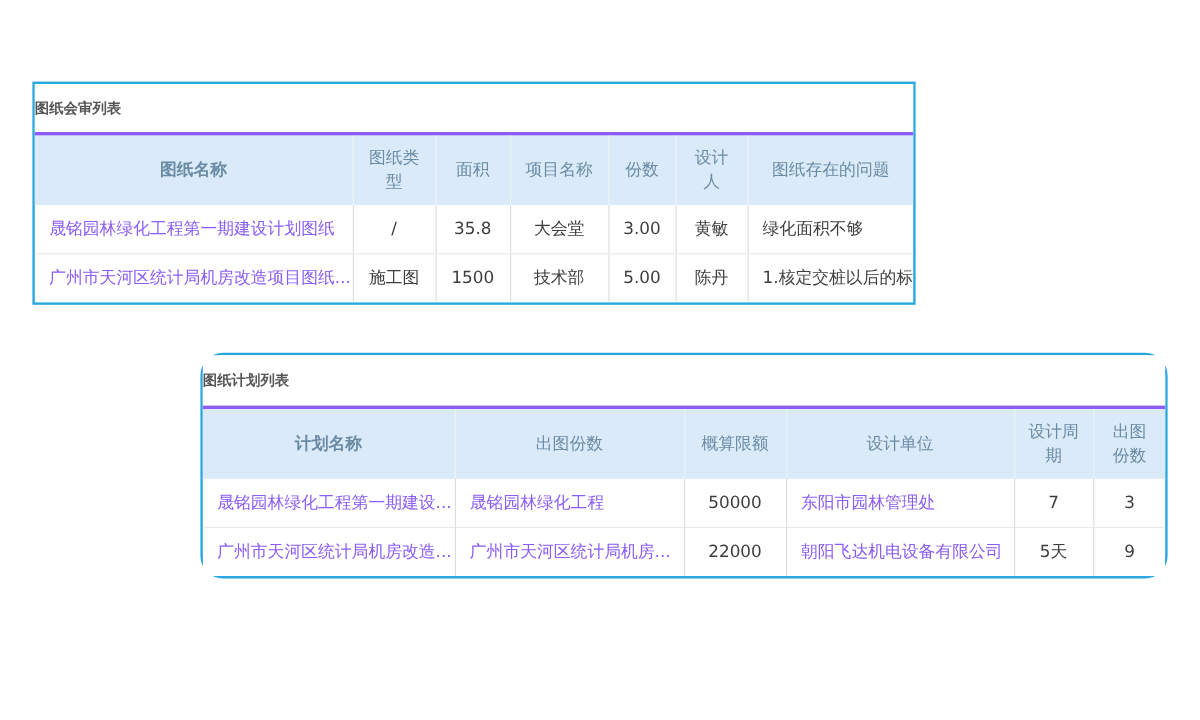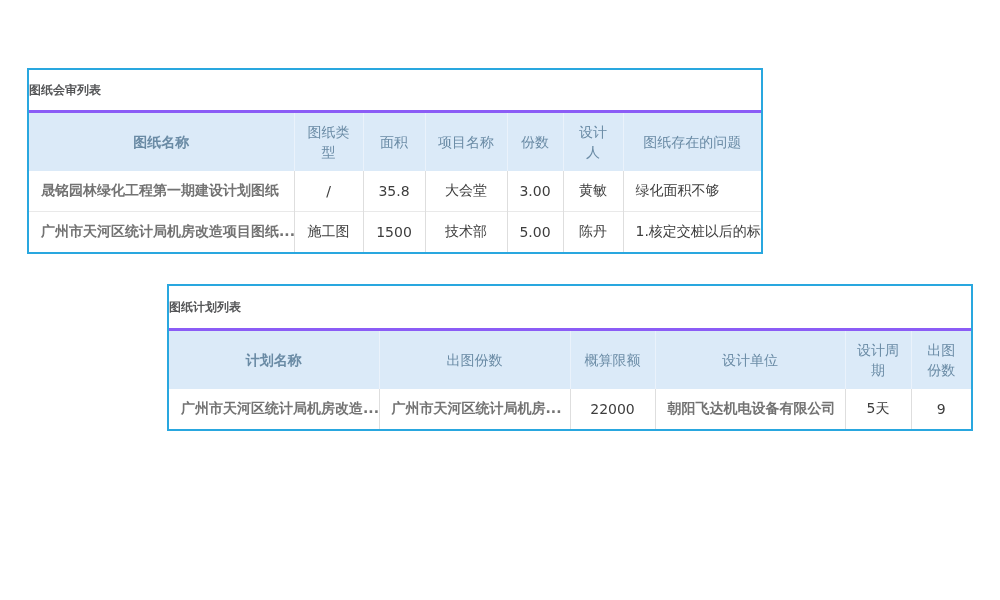--- a/index.html
+++ b/index.html
@@ -47,24 +47,24 @@
     background: #ffffff;
     vertical-align: middle;
     border-left: 1px solid #DEDEDE;
     white-space: nowrap;
     overflow: hidden;
   }
   table.grid td:first-child { border-left: none; }
   table.grid tbody tr + tr td { border-top: 1px solid #E9E9E9; margin-left: 36px; }
   td.cell-left { text-align: left; padding: 0 8px 0 12px; }
   td.cell-center { text-align: center; padding: 0 4px; }
-  .link { color: #737373; cursor: pointer; font-weight: bold; }
+  .link { color: #8b5cf6; cursor: pointer; }
 
   #review-panel { left: 27px; top: 68px; width: 732px; }
-  #plan-panel   { left: 167px; top: 284px; width: 802px; }
+  #plan-panel   { left: 167px; top: 294px; width: 802px; border-radius: 19px; }
   #plan-panel .panel-title { height: 42px; line-height: 42px; }
 </style>
 </head>
 <body>
 
 <div id="review-panel" class="panel">
   <div class="panel-title">图纸会审列表</div>
   <table class="grid">
     <colgroup>
       <col style="width:265px">
@@ -125,20 +125,28 @@
         <th>计划名称</th>
         <th>出图份数</th>
         <th>概算限额</th>
         <th>设计单位</th>
         <th>设计周期</th>
         <th>出图份数</th>
       </tr>
     </thead>
     <tbody>
       <tr>
+        <td class="cell-left"><span class="link">晟铭园林绿化工程第一期建设...</span></td>
+        <td class="cell-left"><span class="link">晟铭园林绿化工程</span></td>
+        <td class="cell-center">50000</td>
+        <td class="cell-left"><span class="link">东阳市园林管理处</span></td>
+        <td class="cell-center">7</td>
+        <td class="cell-center">3</td>
+      </tr>
+      <tr>
         <td class="cell-left"><span class="link">广州市天河区统计局机房改造...</span></td>
         <td class="cell-left"><span class="link">广州市天河区统计局机房...</span></td>
         <td class="cell-center">22000</td>
         <td class="cell-left"><span class="link">朝阳飞达机电设备有限公司</span></td>
         <td class="cell-center">5天</td>
         <td class="cell-center">9</td>
       </tr>
     </tbody>
   </table>
 </div>

